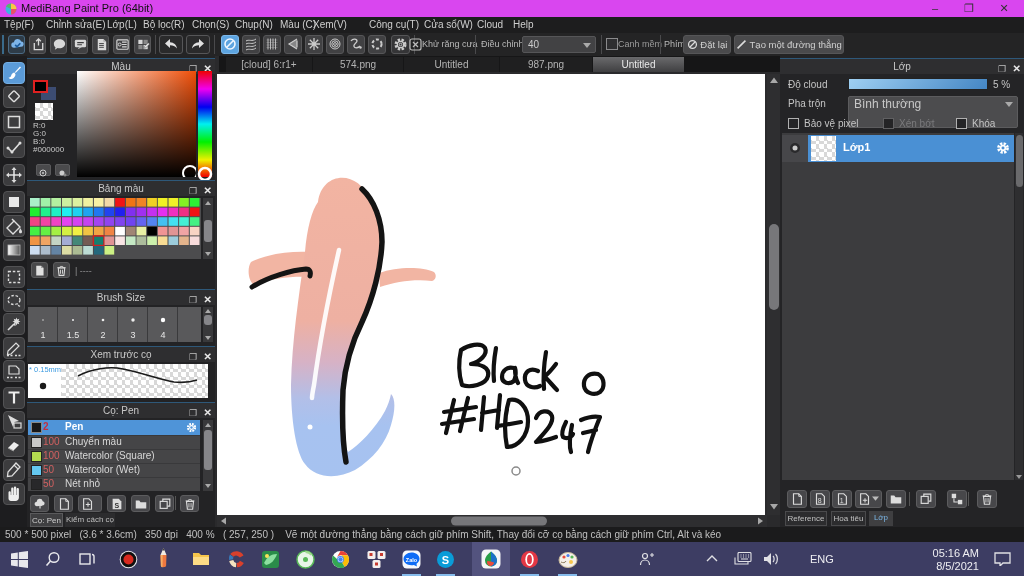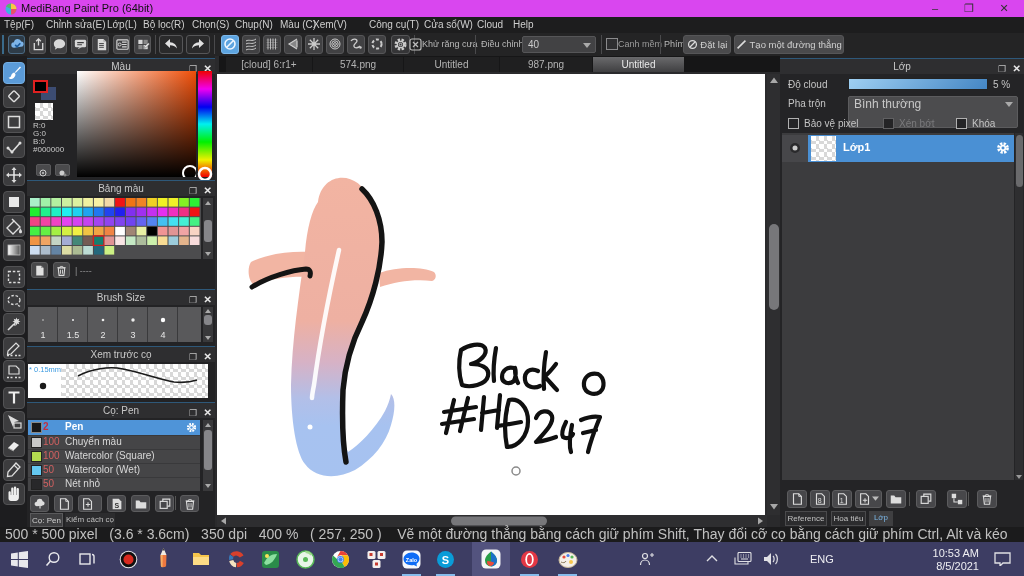--- a/index.html
+++ b/index.html
@@ -35,21 +35,21 @@
       background-size:10px 10px; background-position:0 0,5px 5px; background-color:#ffffff; }
   
   #canvaszone { left:215px; top:56px; width:565px; height:471px; background:#2a2a2c; }
   #tabbar { position:absolute; left:4px; top:0px; width:561px; height:16px; background:#161617; }
   .tab { position:absolute; top:1px; height:15px; background:#1f1f20; color:#b4b4b4; font-size:10px; text-align:center; line-height:15px; }
   .tab.active { background:linear-gradient(#6a6a6c,#3f3f41); color:#e8e8e8; }
   #whitecanvas { position:absolute; left:2px; top:18px; width:548px; height:441px; background:#ffffff; }
   
   #rightpanel { left:780px; top:56px; width:244px; height:471px; background:#242426; }
   
-  #statusbar { left:0; top:527px; width:1024px; height:15px; background:#1b1b1c; color:#c0c0c0; font-size:14px; line-height:15px; }
+  #statusbar { left:0; top:527px; width:1024px; height:15px; background:#1b1b1c; color:#c0c0c0; font-size:10px; line-height:15px; }
   
   #taskbar { left:0; top:542px; width:1024px; height:34px; background:#3d3d63; }
 </style></head>
 <body>
   <div id="titlebar" class="abs">
     <svg class="abs" style="left:5px;top:3px" width="12" height="12" viewBox="0 0 12 12">
       <circle cx="6" cy="6" r="5.5" fill="#3bb4e0"></circle>
       <path d="M6 .5A5.5 5.5 0 0 1 6 11.5z" fill="#e8506a"></path>
       <path d="M6 .5A5.5 5.5 0 0 1 11.5 6L6 6z" fill="#f9c646"></path>
       <path d="M1 3.5A5.5 5.5 0 0 1 6 .5L6 6z" fill="#56b86c"></path>
@@ -755,18 +755,18 @@
     <svg class="abs" style="left:734px;top:10px" width="18" height="13" viewBox="0 0 18 13">
       <rect x="4" y="0.5" width="13" height="9" rx="1" fill="none" stroke="#e0e0e4" stroke-width="1.1"></rect>
       <path d="M6.5 3h1M9 3h1M11.5 3h1M14 3h1M6.5 5h1M9 5h1M11.5 5h1M14 5h1M7 7h7" stroke="#e0e0e4" stroke-width="1"></path>
       <path d="M1 5.5v6.5h13v-2" fill="none" stroke="#e0e0e4" stroke-width="1.1"></path>
     </svg>
     <svg class="abs" style="left:763px;top:10px" width="16" height="14" viewBox="0 0 16 14">
       <path d="M1 5h3l4-4v12L4 9H1z" fill="#e0e0e4"></path>
       <path d="M10 4c1.5 1.5 1.5 4.5 0 6M12.5 2c2.5 2.5 2.5 7.5 0 10" stroke="#e0e0e4" fill="none" stroke-width="1.2"></path>
     </svg>
     <span class="abs" style="left:810px;top:11px;color:#eeeef2;font-size:11px">ENG</span>
-    <span class="abs" style="left:925px;top:5px;color:#eeeef2;font-size:11px;text-align:right;width:54px;white-space:nowrap">10:53 AM</span>
+    <span class="abs" style="left:925px;top:5px;color:#eeeef2;font-size:11px;text-align:right;width:54px;white-space:nowrap">05:16 AM</span>
     <span class="abs" style="left:925px;top:18px;color:#eeeef2;font-size:11px;text-align:right;width:54px;white-space:nowrap">8/5/2021</span>
     <svg class="abs" style="left:994px;top:10px" width="17" height="14" viewBox="0 0 17 14">
       <path d="M1 1h15v10H9l-3 3v-3H1z" fill="none" stroke="#e0e0e4" stroke-width="1.3"></path>
     </svg>
   </div>
 
 </body></html>

